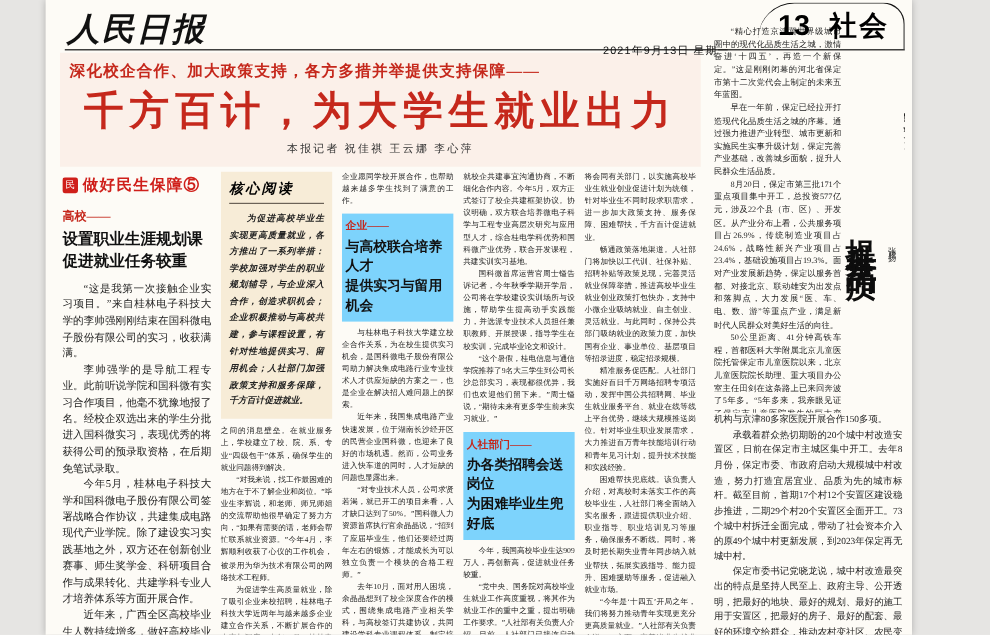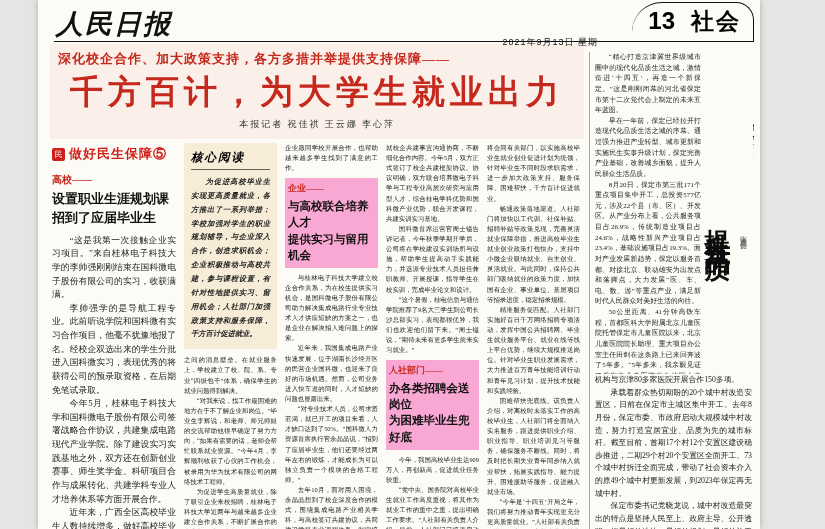--- a/index.html
+++ b/index.html
@@ -15,21 +15,21 @@
   .hdr-rule { position:absolute; left:16px; right:6px; bottom:2px; border-bottom:1.4px solid #111; }
   .dateline { position:absolute; right:152px; top:36px; font-size:9px; color:#111;
               font-family:"Liberation Sans","DejaVu Sans",sans-serif; letter-spacing:1px; }
   .page-tab { position:absolute; right:6px; top:2px; padding:3px 12px 4px 16px;
               border-top:1.4px solid #111; border-right:1.4px solid #111;
               border-top-right-radius:18px; border-top-left-radius:30px; }
   .page-tab .num { font-size:24px; font-weight:bold; font-family:"Liberation Sans","DejaVu Sans",sans-serif; }
   .page-tab .sec { font-size:23px; font-weight:bold; margin-left:12px; letter-spacing:2px; }
 
   
-  .page-body { display:flex; height:485px; padding:0 6px 0 12px; }
+  .page-body { display:flex; height:485px; padding:0 6px 0 12px;align-items:center; }
   .main-art { width:534px; flex:none; display:flex; flex-direction:column; }
   .v-divider { width:1px; background:#a9a49c; margin:8px 5px 0 5px; }
   .side-art { flex:1; display:flex; flex-direction:column; padding-top:8px; overflow:hidden; }
 
   
   .head-block { height:95px; background:#fbf0e9; padding:6px 8px 0 8px; }
   .kicker { color:#c5281c; font-weight:bold; font-size:13px; letter-spacing:1px; }
   .headline { color:#c5281c; font-weight:bold; font-size:33px; text-align:center;
               letter-spacing:5px; margin-top:2px; font-family:"Liberation Sans","DejaVu Sans",sans-serif; }
   .byline { text-align:center; font-size:9px; color:#333; margin-top:3px; letter-spacing:2px; }
@@ -46,21 +46,21 @@
 
   .badge { display:flex; align-items:center; gap:4px; margin:2px 0 10px 0; }
   .badge-icon { width:13px; height:13px; background:#cf1f1a; color:#fff; border-radius:2px;
                 font-size:8px; line-height:13px; text-align:center; flex:none;
                 font-family:"Liberation Sans","DejaVu Sans",sans-serif; }
   .badge-text { color:#cf1f1a; font-weight:bold; font-size:13px; letter-spacing:1px; }
 
   .sec-label { color:#c5281c; font-size:10px; font-weight:bold; margin-bottom:3px; }
   .sec-sub { font-weight:bold; color:#111; font-family:"Liberation Sans","DejaVu Sans",sans-serif; }
   .col1 .sec-sub { font-size:13px; line-height:1.45; margin-bottom:6px; }
-  .colS .sec-head { background:#f9a8d4; padding:4px 3px 5px 3px; margin:5px 0 5px 0; }
+  .colS .sec-head { background:#7dd3fc; padding:4px 3px 5px 3px; margin:5px 0 5px 0; }
   .colS .sec-sub { font-size:11.5px; line-height:1.4; }
   .colS .sec-label { font-size:9px; }
 
   .core-box { background:#f7ecd7; padding:7px 7px 8px 7px; margin-bottom:6px;font-style:italic; }
   .core-title { font-weight:bold; font-size:11.5px; letter-spacing:2px; padding-bottom:4px;
                 border-bottom:1px solid #6b6257; margin-bottom:5px;
                 font-family:"Liberation Sans","DejaVu Sans",sans-serif; }
   .core-text { font-size:7.3px; line-height:1.9; text-align:justify; text-indent:2em;
                font-weight:bold; color:#222; }
 
@@ -106,21 +106,21 @@
       <div class="cols">
 
         <div class="col col1">
           <div class="badge">
             <span class="badge-icon">民</span>
             <span class="badge-text">做好民生保障⑤</span>
           </div>
           <div class="sec-label">高校——</div>
           <div class="sec-sub">
             <div>设置职业生涯规划课</div>
-            <div>招到了应届毕业生</div>
+            <div>促进就业任务较重</div>
           </div>
           <div>
               <p>“这是我第一次接触企业实习项目。”来自桂林电子科技大学的李帅强刚刚结束在国科微电子股份有限公司的实习，收获满满。</p>
               <p>李帅强学的是导航工程专业。此前听说学院和国科微有实习合作项目，他毫不犹豫地报了名。经校企双选出来的学生分批进入国科微实习，表现优秀的将获得公司的预录取资格，在后期免笔试录取。</p>
               <p>今年5月，桂林电子科技大学和国科微电子股份有限公司签署战略合作协议，共建集成电路现代产业学院。除了建设实习实践基地之外，双方还在创新创业赛事、师生奖学金、科研项目合作与成果转化、共建学科专业人才培养体系等方面开展合作。</p>
               <p>近年来，广西全区高校毕业生人数持续增多，做好高校毕业生就业工作任务艰巨。广西教育厅要求实施毕业生就业“校长工程”，建立完善校领导主抓、部门统筹、院系为主、全员参与的工作责任体系，层层压实责任。</p>
             </div>
         </div>
 
         <div class="col colS">

